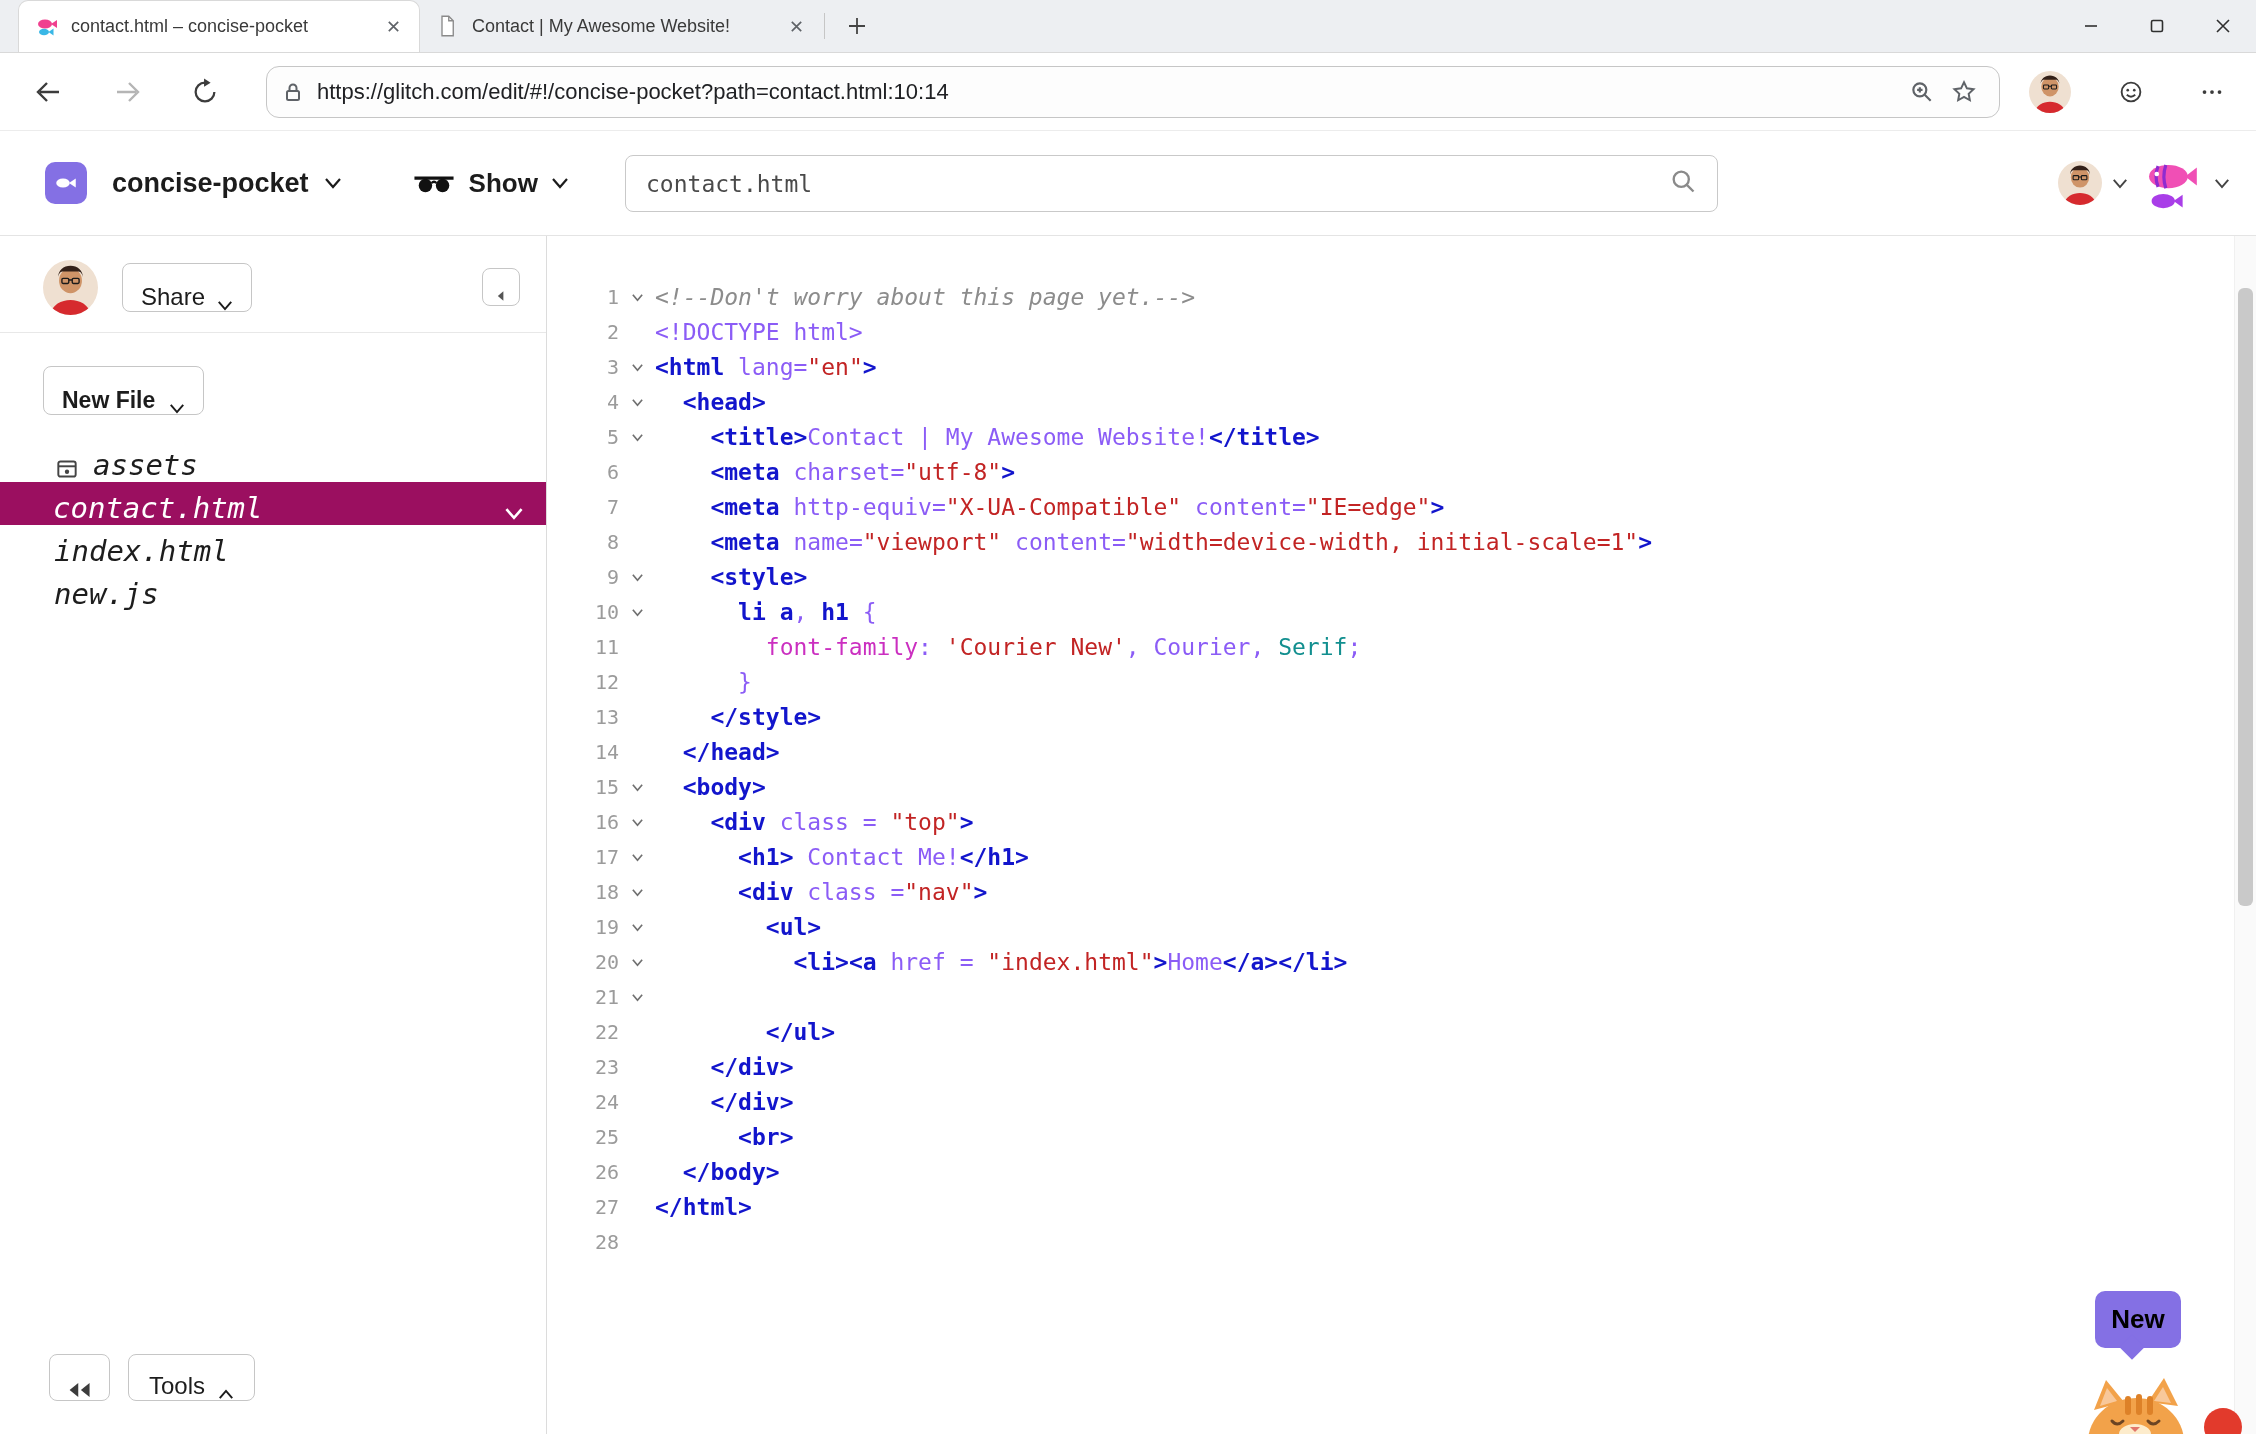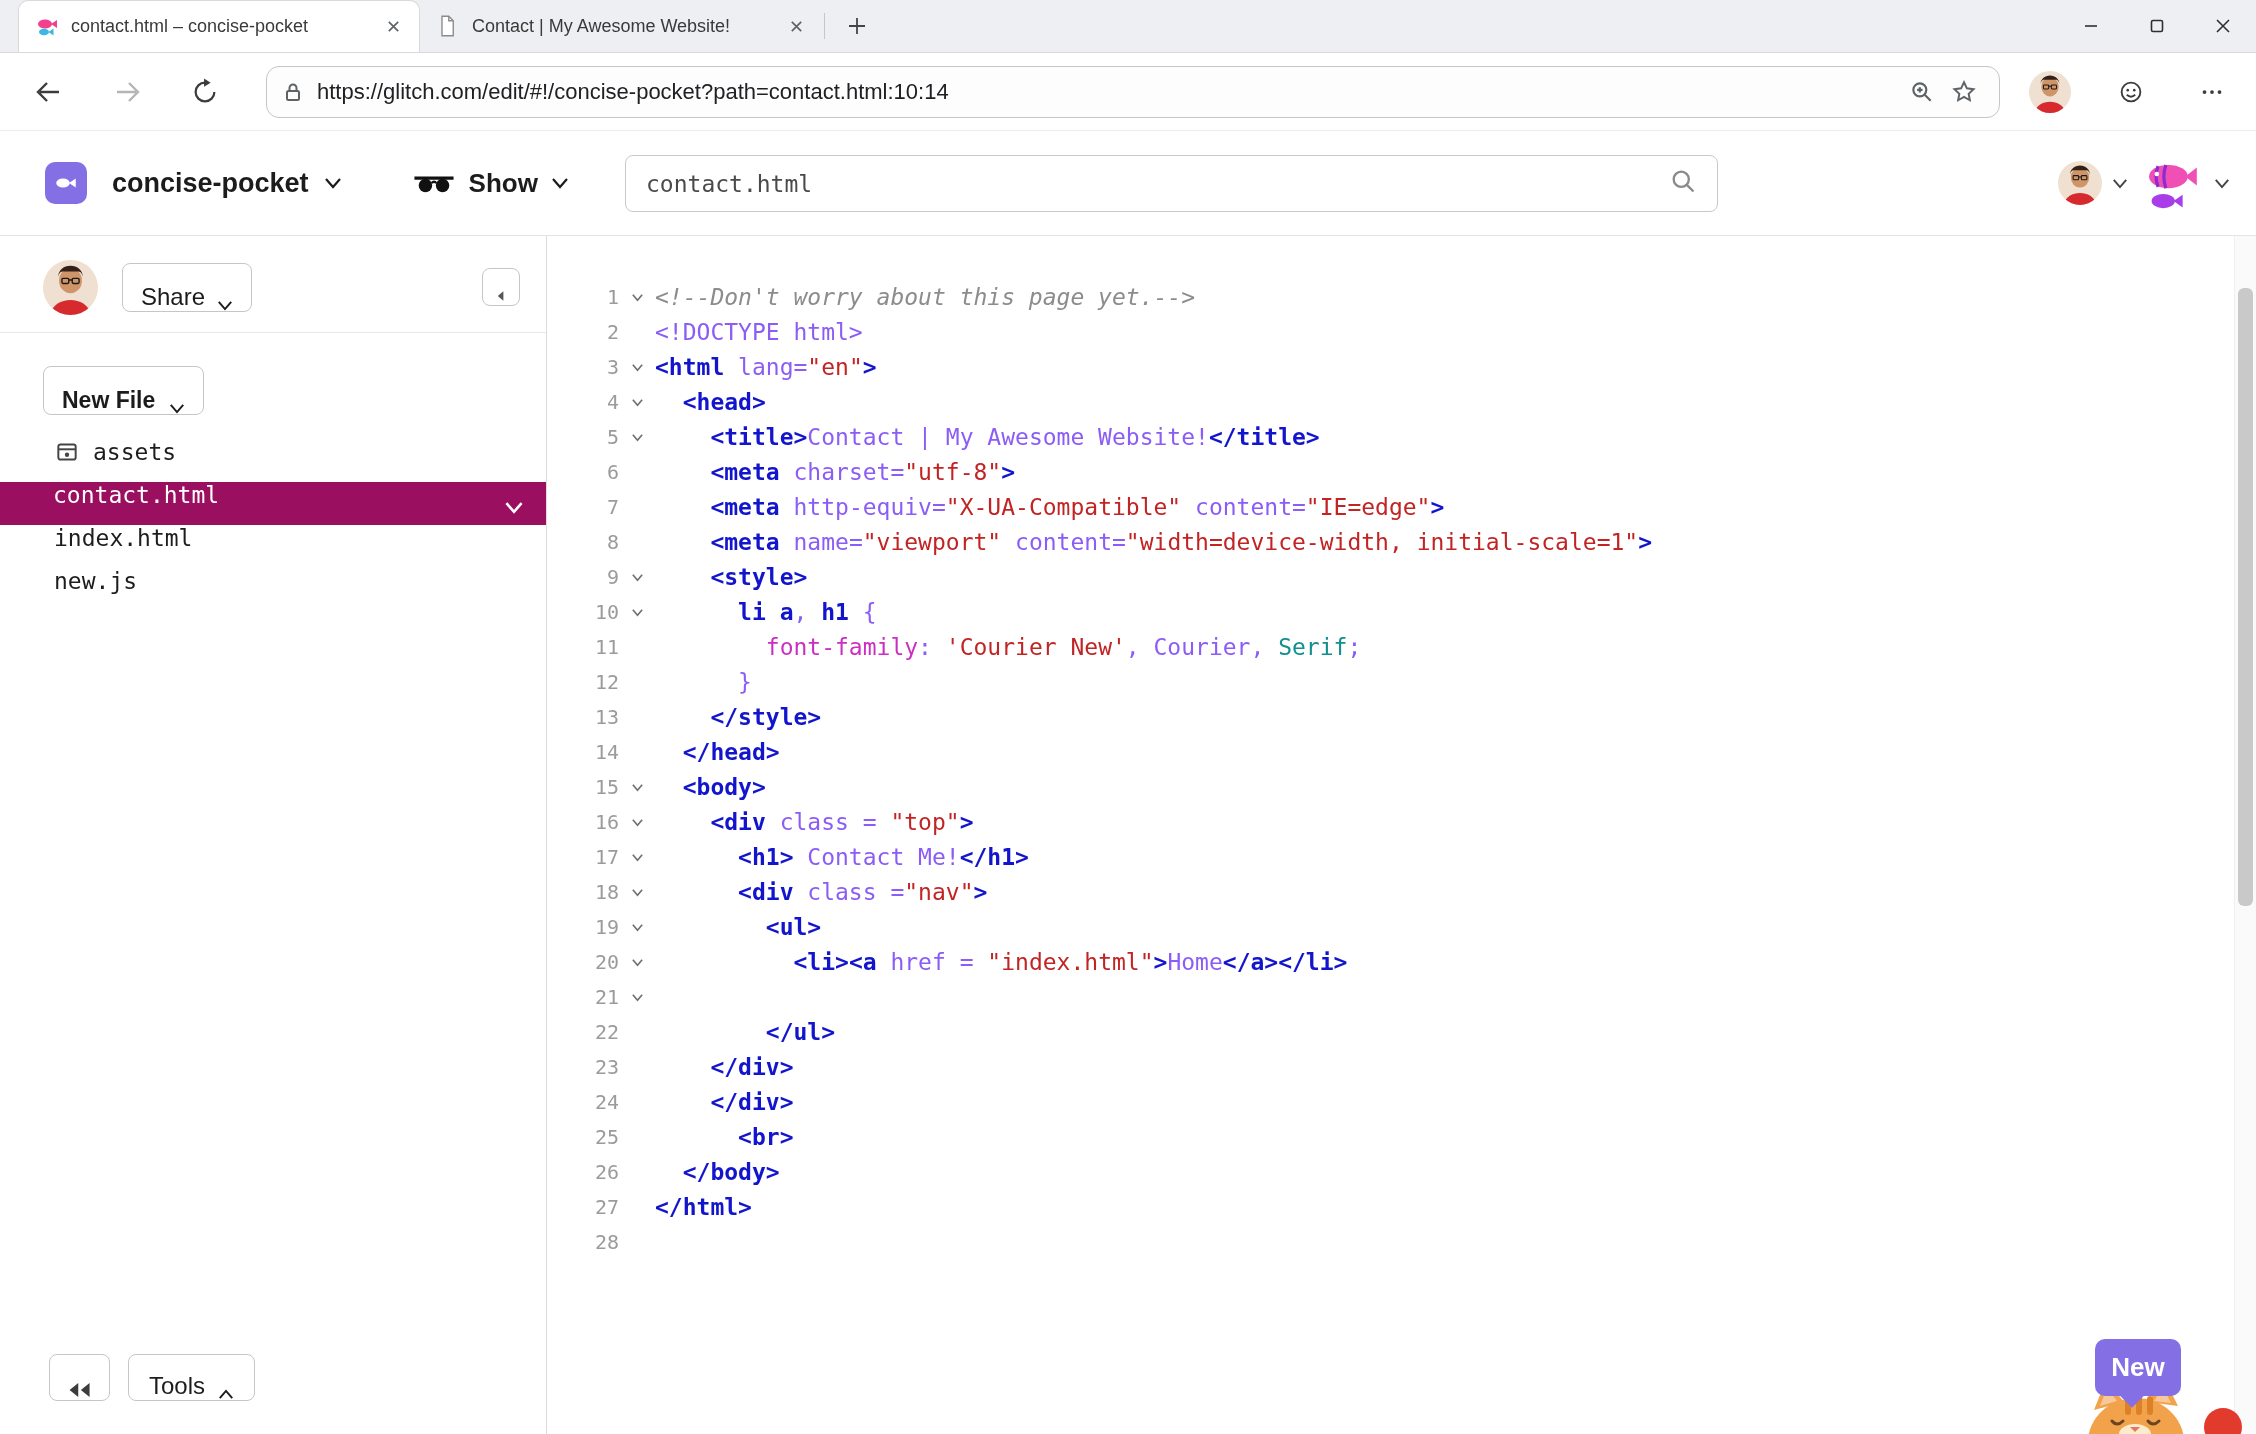--- a/index.html
+++ b/index.html
@@ -44,21 +44,21 @@
   .main{display:flex;height:1198px;}
   .sidebar{width:547px;box-sizing:border-box;border-right:1.5px solid #dcdcdc;position:relative;flex:none;background:#fff;}
   .sb-top{display:flex;align-items:center;margin:24px 0 0 43px;}
   .avatar-lg{width:55px;height:55px;border-radius:50%;overflow:hidden;flex:none;}
   .btn{box-sizing:border-box;border:1.5px solid #c6c6c6;border-radius:8px;background:#fff;display:inline-flex;align-items:flex-end;color:#1c1c1c;}
   .share-btn{margin-left:24px;height:49px;padding:0 18px;font-size:24px;gap:12px;}
   .collapse-btn{position:absolute;right:26px;top:32px;width:38px;height:38px;justify-content:center;}
   .sb-divider{height:1px;background:#e8e8e8;margin-top:17px;}
   .newfile-btn{margin:33px 0 0 43px;height:49px;padding:0 18px;font-size:23px;font-weight:bold;gap:14px;}
   .filelist{margin-top:24px;}
-  .file-row{height:43px;display:flex;align-items:flex-start;padding-left:54px;font-family:"DejaVu Sans Mono","Liberation Mono",monospace;font-size:23px;color:#1d1d1d;position:relative;}
+  .file-row{height:43px;display:flex;align-items:flex-end;padding-left:54px;font-family:"DejaVu Sans Mono","Liberation Mono",monospace;font-size:29px;color:#1d1d1d;position:relative;font-style:italic;}
   .file-row .ficon{margin-right:13px;display:flex;}
   .file-row.selected{background:#9b0f60;color:#fff;padding-left:53px;}
   .file-row.selected .rowchev{position:absolute;right:22px;top:11px;}
   .sb-bottom{position:absolute;bottom:33px;left:0;right:0;display:flex;align-items:center;padding-left:49px;gap:18px;}
   .rewind-btn{width:61px;height:47px;justify-content:center;}
   .tools-btn{height:47px;padding:0 20px;font-size:24px;gap:13px;}
 
   
   .editor{flex:1;position:relative;background:#fff;overflow:hidden;}
   #code{padding-top:44px;}
@@ -69,21 +69,21 @@
   .t-g{color:#1215cc;font-weight:bold;}
   .t-t{color:#8b5cf6;}
   .t-s{color:#c22424;}
   .t-c{color:#8c8c8c;font-style:italic;}
   .t-p{color:#cb2fc0;}
   .t-k{color:#128f8f;}
   .scrollbar{position:absolute;right:0;top:0;bottom:0;width:21px;background:#fafafa;border-left:1px solid #f0f0f0;}
   .thumb{position:absolute;top:52px;left:3px;width:15px;height:618px;background:#c9c9c9;border-radius:6px;}
 
   
-  .new-badge{position:absolute;right:75px;top:1339px;width:86px;height:57px;background:#8470e4;border-radius:10px;color:#ffffff;font-size:26px;font-weight:bold;display:flex;align-items:center;justify-content:center;z-index:6;}
+  .new-badge{position:absolute;right:75px;top:1291px;width:86px;height:57px;background:#8470e4;border-radius:10px;color:#000000;font-size:26px;font-weight:bold;display:flex;align-items:center;justify-content:center;z-index:6;}
   .new-badge::after{content:"";position:absolute;left:28px;bottom:-8px;width:18px;height:18px;background:#8470e4;transform:rotate(45deg);}
   .cat{position:absolute;right:54px;bottom:0;width:120px;height:58px;z-index:5;}
   .redball{position:absolute;right:14px;bottom:-12px;width:38px;height:38px;border-radius:50%;background:#e23a2c;z-index:4;}
 </style>
 </head>
 <body>
 
 <div id="stage">
 
   <div class="tabbar">

